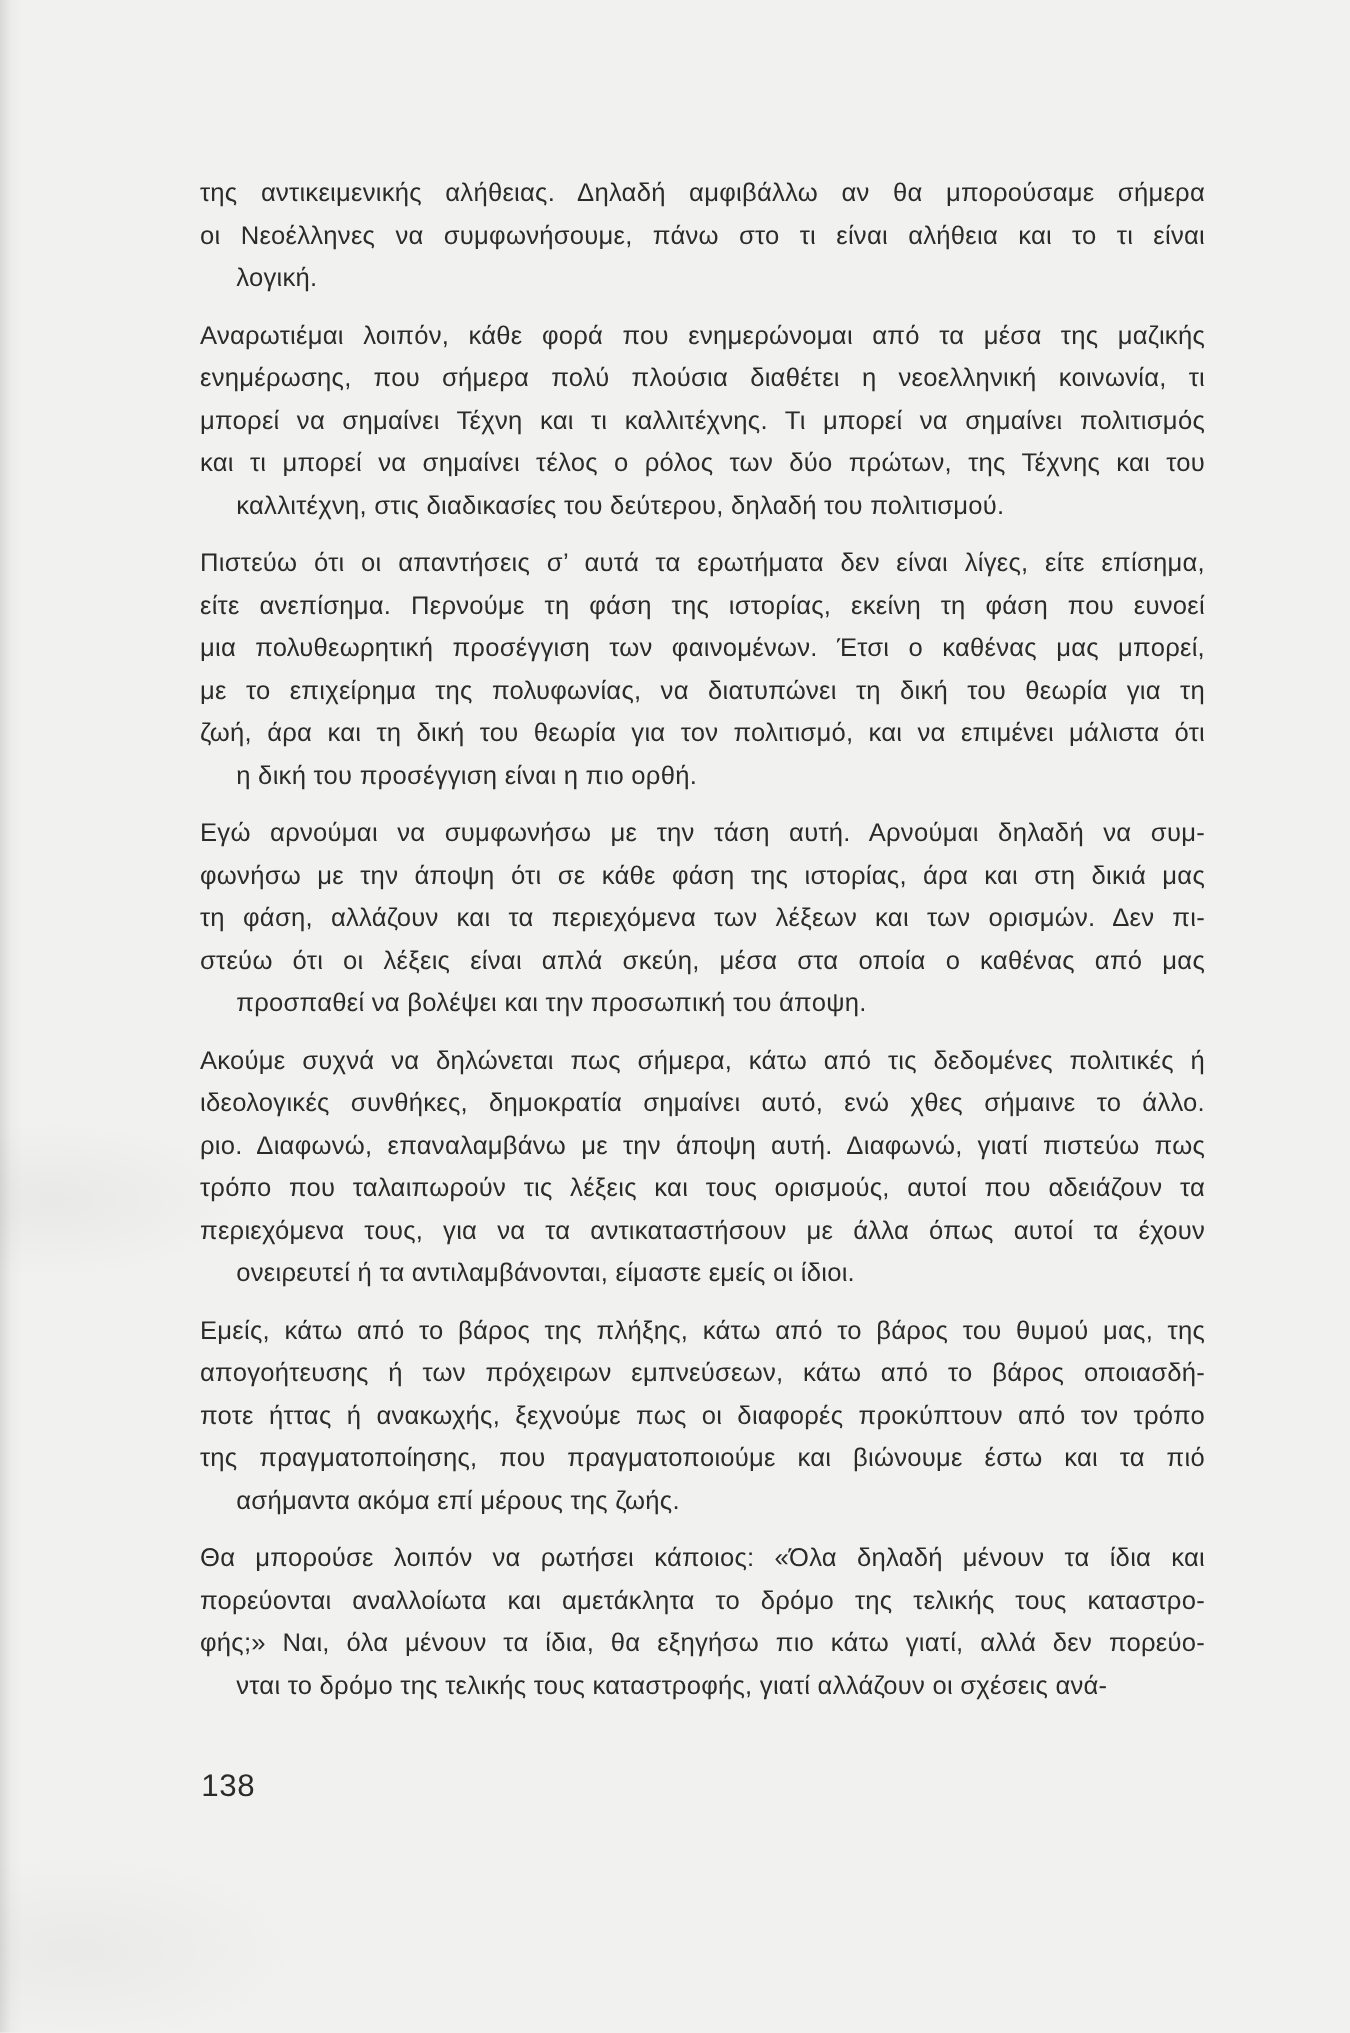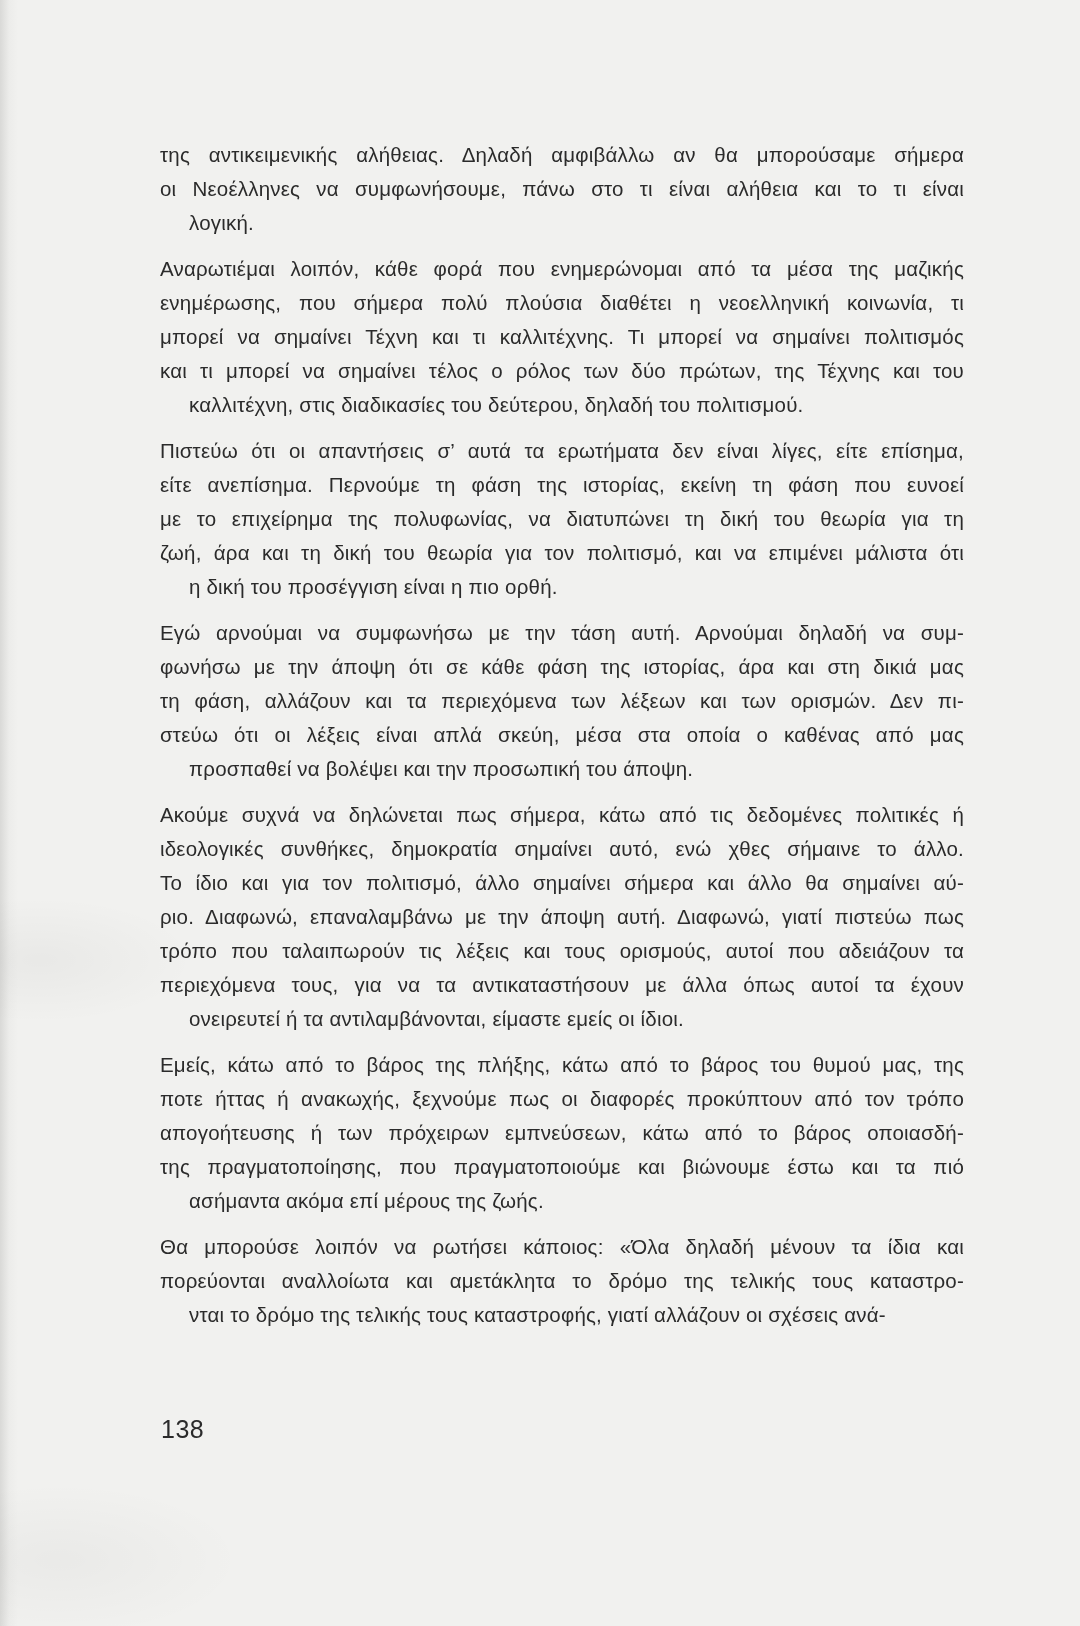--- a/index.html
+++ b/index.html
@@ -70,47 +70,48 @@
       <div class="para">
         <div class="line">Αναρωτιέμαι λοιπόν, κάθε φορά που ενημερώνομαι από τα μέσα της μαζικής</div>
         <div class="line">ενημέρωσης, που σήμερα πολύ πλούσια διαθέτει η νεοελληνική κοινωνία, τι</div>
         <div class="line">μπορεί να σημαίνει Τέχνη και τι καλλιτέχνης. Τι μπορεί να σημαίνει πολιτισμός</div>
         <div class="line">και τι μπορεί να σημαίνει τέλος ο ρόλος των δύο πρώτων, της Τέχνης και του</div>
         <div class="line last">καλλιτέχνη, στις διαδικασίες του δεύτερου, δηλαδή του πολιτισμού.</div>
       </div>
       <div class="para">
         <div class="line">Πιστεύω ότι οι απαντήσεις σ’ αυτά τα ερωτήματα δεν είναι λίγες, είτε επίσημα,</div>
         <div class="line">είτε ανεπίσημα. Περνούμε τη φάση της ιστορίας, εκείνη τη φάση που ευνοεί</div>
+        <div class="line">μια πολυθεωρητική προσέγγιση των φαινομένων. Έτσι ο καθένας μας μπορεί,</div>
         <div class="line">με το επιχείρημα της πολυφωνίας, να διατυπώνει τη δική του θεωρία για τη</div>
         <div class="line">ζωή, άρα και τη δική του θεωρία για τον πολιτισμό, και να επιμένει μάλιστα ότι</div>
         <div class="line last">η δική του προσέγγιση είναι η πιο ορθή.</div>
       </div>
       <div class="para">
         <div class="line">Εγώ αρνούμαι να συμφωνήσω με την τάση αυτή. Αρνούμαι δηλαδή να συμ-</div>
         <div class="line">φωνήσω με την άποψη ότι σε κάθε φάση της ιστορίας, άρα και στη δικιά μας</div>
         <div class="line">τη φάση, αλλάζουν και τα περιεχόμενα των λέξεων και των ορισμών. Δεν πι-</div>
         <div class="line">στεύω ότι οι λέξεις είναι απλά σκεύη, μέσα στα οποία ο καθένας από μας</div>
         <div class="line last">προσπαθεί να βολέψει και την προσωπική του άποψη.</div>
       </div>
       <div class="para">
         <div class="line">Ακούμε συχνά να δηλώνεται πως σήμερα, κάτω από τις δεδομένες πολιτικές ή</div>
         <div class="line">ιδεολογικές συνθήκες, δημοκρατία σημαίνει αυτό, ενώ χθες σήμαινε το άλλο.</div>
-        <div class="line">Το ίδιο και για τον πολιτισμό, άλλο σημαίνει σήμερα και άλλο θα σημαίνει αύ-</div>
         <div class="line">ριο. Διαφωνώ, επαναλαμβάνω με την άποψη αυτή. Διαφωνώ, γιατί πιστεύω πως</div>
         <div class="line">τρόπο που ταλαιπωρούν τις λέξεις και τους ορισμούς, αυτοί που αδειάζουν τα</div>
         <div class="line">περιεχόμενα τους, για να τα αντικαταστήσουν με άλλα όπως αυτοί τα έχουν</div>
         <div class="line last">ονειρευτεί ή τα αντιλαμβάνονται, είμαστε εμείς οι ίδιοι.</div>
       </div>
       <div class="para">
         <div class="line">Εμείς, κάτω από το βάρος της πλήξης, κάτω από το βάρος του θυμού μας, της</div>
+        <div class="line">απογοήτευσης ή των πρόχειρων εμπνεύσεων, κάτω από το βάρος οποιασδή-</div>
         <div class="line">ποτε ήττας ή ανακωχής, ξεχνούμε πως οι διαφορές προκύπτουν από τον τρόπο</div>
-        <div class="line">απογοήτευσης ή των πρόχειρων εμπνεύσεων, κάτω από το βάρος οποιασδή-</div>
         <div class="line">της πραγματοποίησης, που πραγματοποιούμε και βιώνουμε έστω και τα πιό</div>
         <div class="line last">ασήμαντα ακόμα επί μέρους της ζωής.</div>
       </div>
       <div class="para">
         <div class="line">Θα μπορούσε λοιπόν να ρωτήσει κάποιος: «Όλα δηλαδή μένουν τα ίδια και</div>
         <div class="line">πορεύονται αναλλοίωτα και αμετάκλητα το δρόμο της τελικής τους καταστρο-</div>
+        <div class="line">φής;» Ναι, όλα μένουν τα ίδια, θα εξηγήσω πιο κάτω γιατί, αλλά δεν πορεύο-</div>
         <div class="line last">νται το δρόμο της τελικής τους καταστροφής, γιατί αλλάζουν οι σχέσεις ανά-</div>
       </div>
     </div>
   <div class="page-number">138</div>
 </div>
 
 </body></html>

